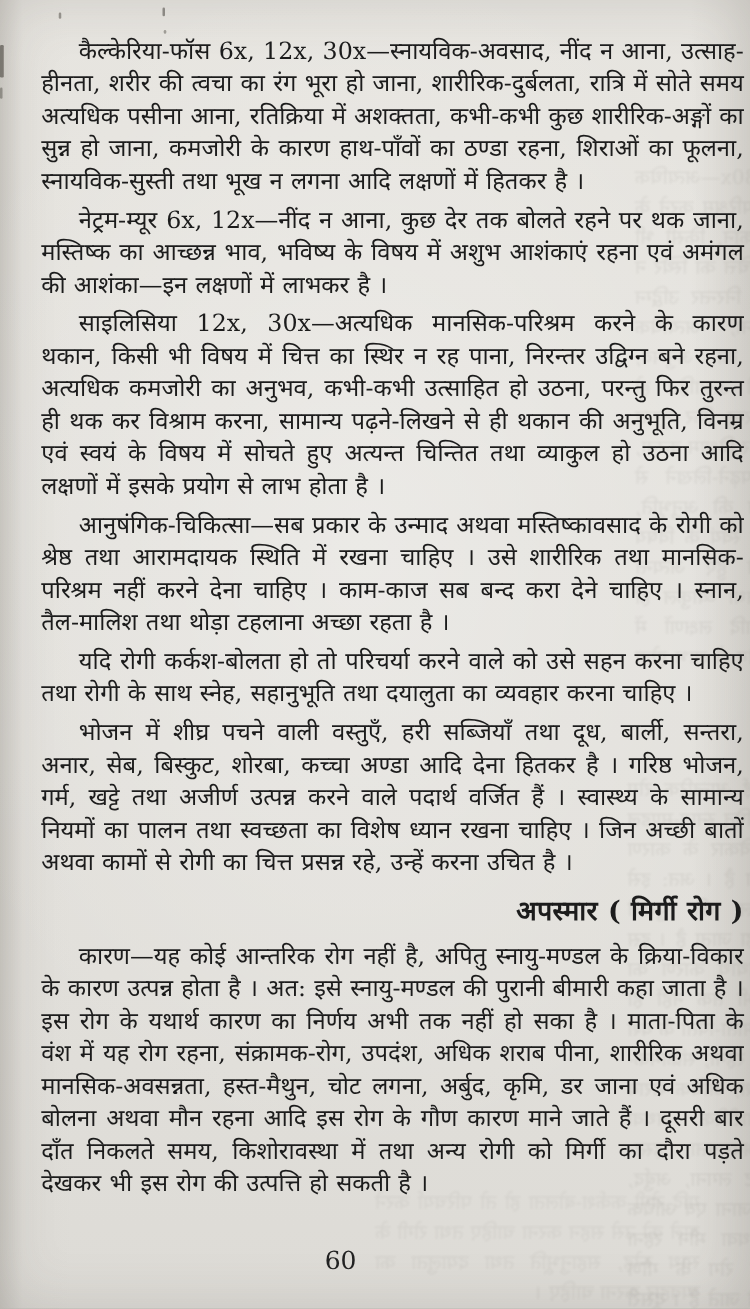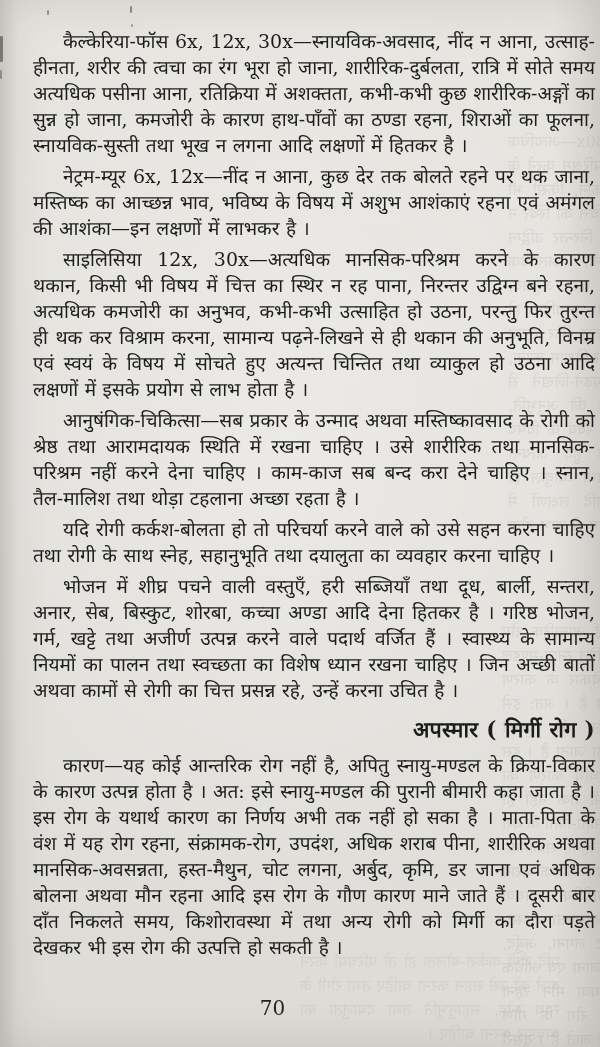--- a/index.html
+++ b/index.html
@@ -113,15 +113,15 @@
 
     <p class="para"><span class="lead"></span><span>भोजन में शीघ्र पचने वाली वस्तुएँ, हरी सब्जियाँ तथा दूध, बार्ली, सन्तरा, अनार, सेब, बिस्कुट, शोरबा, कच्चा अण्डा आदि देना हितकर है । गरिष्ठ भोजन, गर्म, खट्टे तथा अजीर्ण उत्पन्न करने वाले पदार्थ वर्जित हैं । स्वास्थ्य के सामान्य नियमों का पालन तथा स्वच्छता का विशेष ध्यान रखना चाहिए । जिन अच्छी बातों अथवा कामों से रोगी का चित्त प्रसन्न रहे, उन्हें करना उचित है ।</span></p>
 
 
     <h2 class="para section-heading">अपस्मार ( मिर्गी रोग )</h2>
 
     <p class="para"><span class="lead">कारण</span><span>—यह कोई आन्तरिक रोग नहीं है, अपितु स्नायु-मण्डल के क्रिया-विकार के कारण उत्पन्न होता है । अत: इसे स्नायु-मण्डल की पुरानी बीमारी कहा जाता है । इस रोग के यथार्थ कारण का निर्णय अभी तक नहीं हो सका है । माता-पिता के वंश में यह रोग रहना, संक्रामक-रोग, उपदंश, अधिक शराब पीना, शारीरिक अथवा मानसिक-अवसन्नता, हस्त-मैथुन, चोट लगना, अर्बुद, कृमि, डर जाना एवं अधिक बोलना अथवा मौन रहना आदि इस रोग के गौण कारण माने जाते हैं । दूसरी बार दाँत निकलते समय, किशोरावस्था में तथा अन्य रोगी को मिर्गी का दौरा पड़ते देखकर भी इस रोग की उत्पत्ति हो सकती है ।</span></p>
 
   </div>
 
-  <div class="page-number">70</div>
+  <div class="page-number">60</div>
 
 </div>
 
 </body></html>

